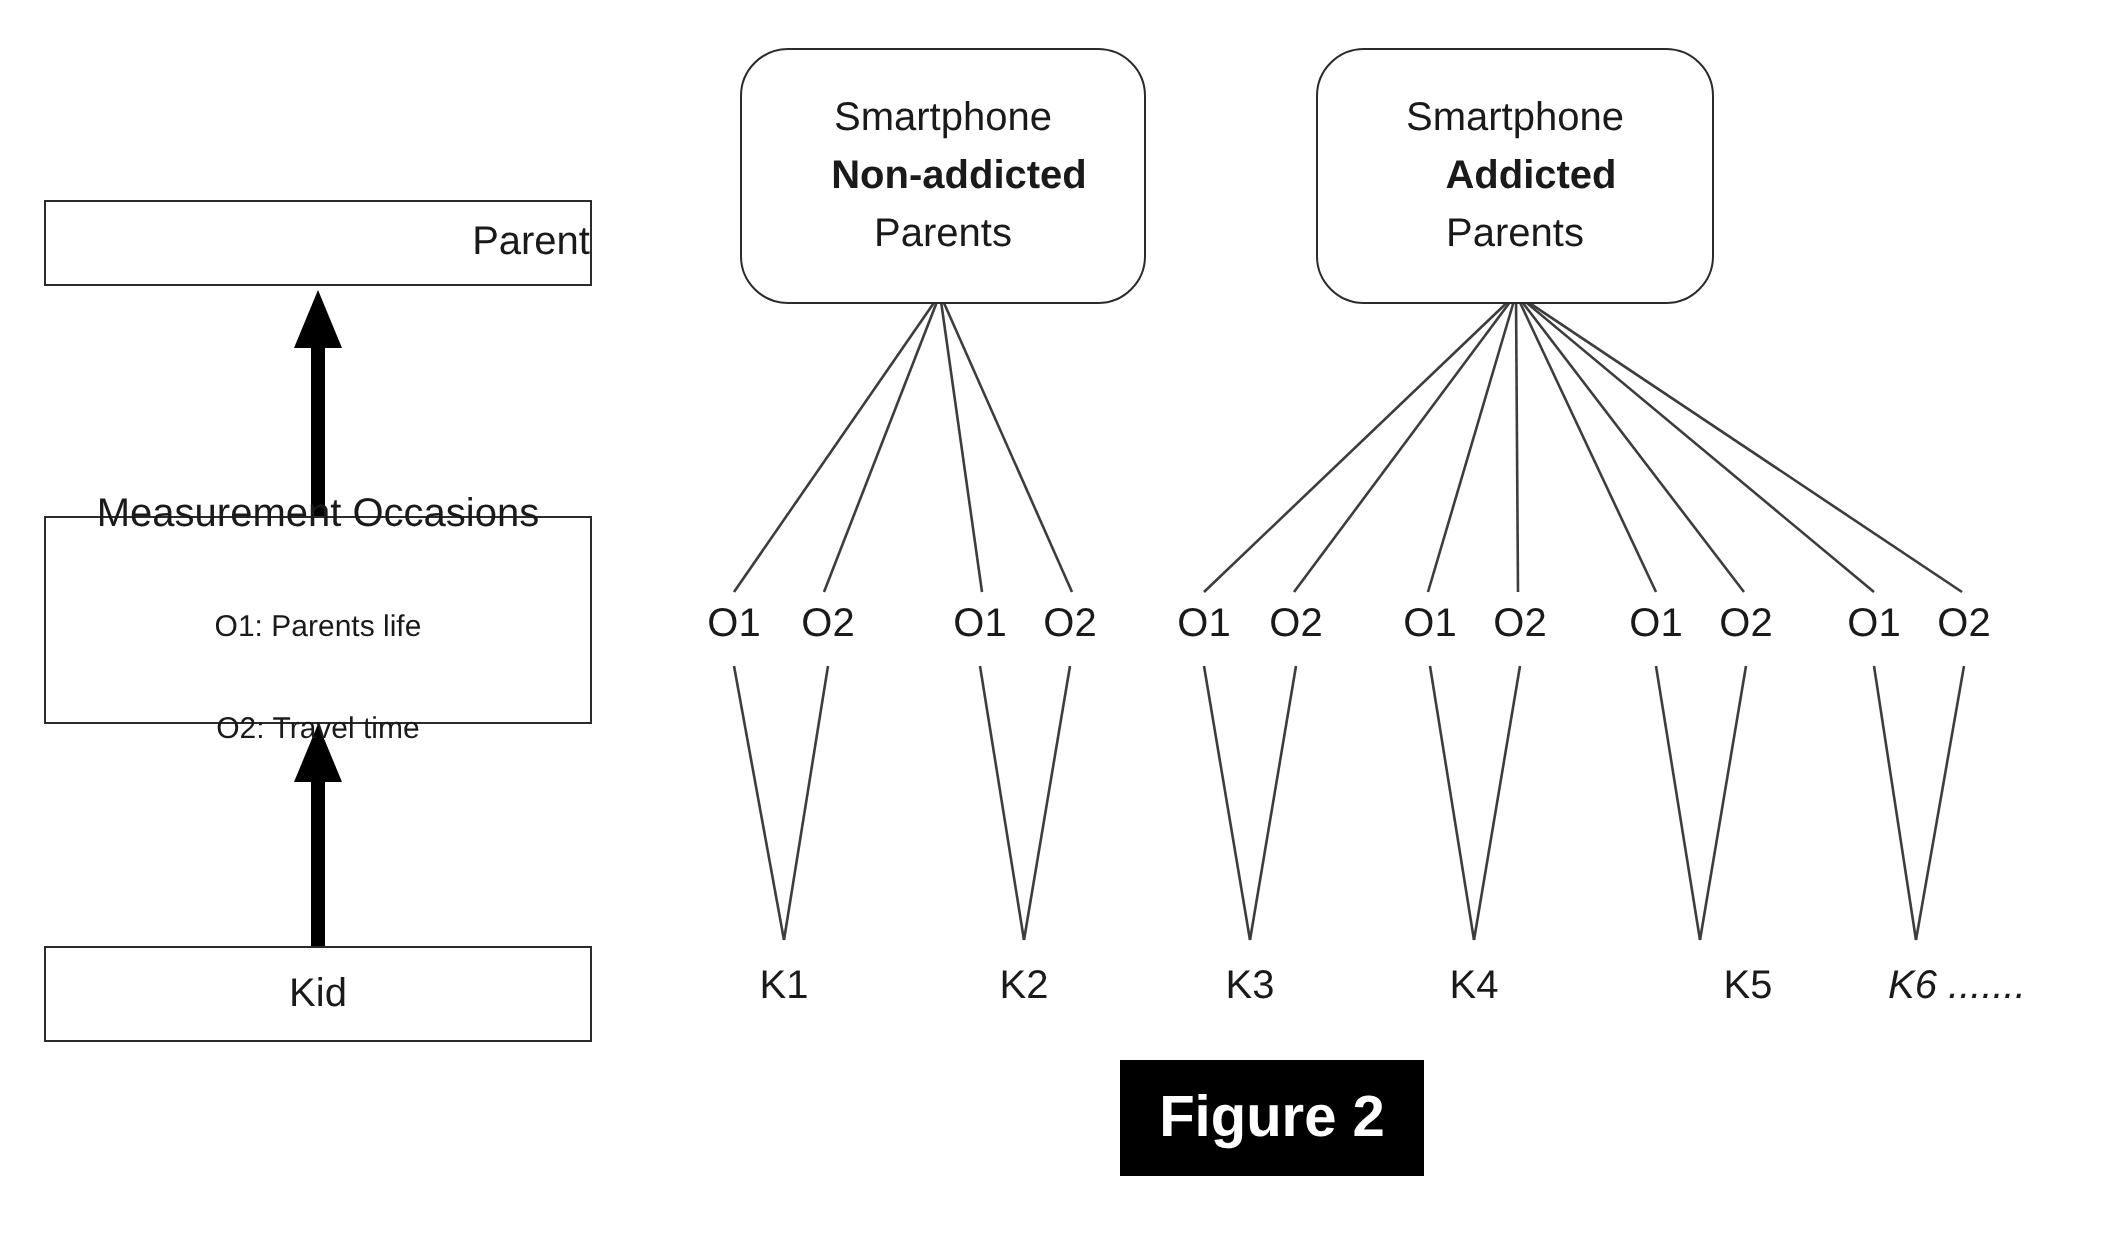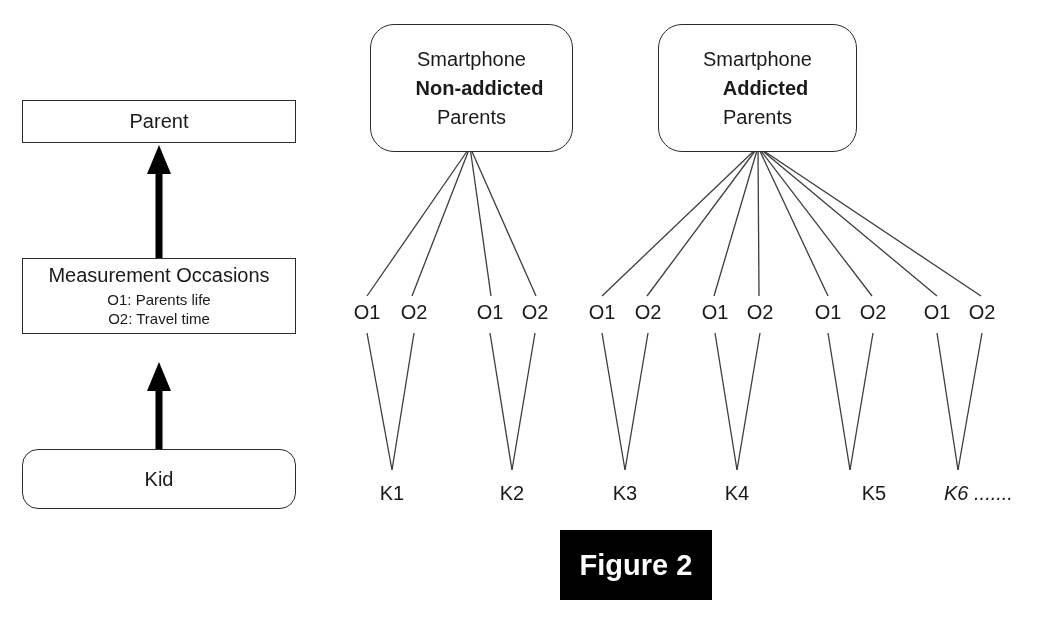--- a/index.html
+++ b/index.html
@@ -21,25 +21,25 @@
     position: absolute;
     background: #ffffff;
     border: 1.6px solid #2b2b2b;
     display: flex;
     align-items: center;
     justify-content: center;
     text-align: center;
     box-sizing: border-box;
   }
   .left-box { left: 22px; width: 274px; font-size: 20px; }
-  .parent-box { top: 100px; height: 43px; }
-  .measure-box { top: 258px; height: 76px; flex-direction: column; line-height: 1.25; }
+  .parent-box { top: 100px; height: 43px; justify-content: flex-end; }
+  .measure-box { top: 258px; height: 104px; flex-direction: column; line-height: 1.25; gap: 32px; }
   .measure-title { font-size: 20px; margin-bottom: 3px; }
   .measure-sub { font-size: 15px; }
-  .kid-box { top: 449px; height: 60px; border-radius: 16px; }
+  .kid-box { top: 473px; height: 48px; }
   .tree-box {
     top: 24px;
     height: 128px;
     border-radius: 24px;
     flex-direction: column;
     font-size: 20px;
     line-height: 29px;
   }
   .tree-box-1 { left: 370px; width: 203px; }
   .tree-box-2 { left: 658px; width: 199px; }
@@ -49,21 +49,21 @@
     transform: translateX(-50%);
     font-size: 20px;
     white-space: nowrap;
   }
   .olabel { top: 301px; }
   .klabel { top: 482px; }
   .klabel.no-center { transform: none; font-style: italic; }
   .caption {
     position: absolute;
     left: 560px; top: 530px;
-    width: 152px; height: 70px;
+    width: 152px; height: 58px;
     background: #000000;
     color: #ffffff;
     font-size: 29px;
     font-weight: bold;
     display: flex;
     align-items: center;
     justify-content: center;
   }
 </style>
 </head>

